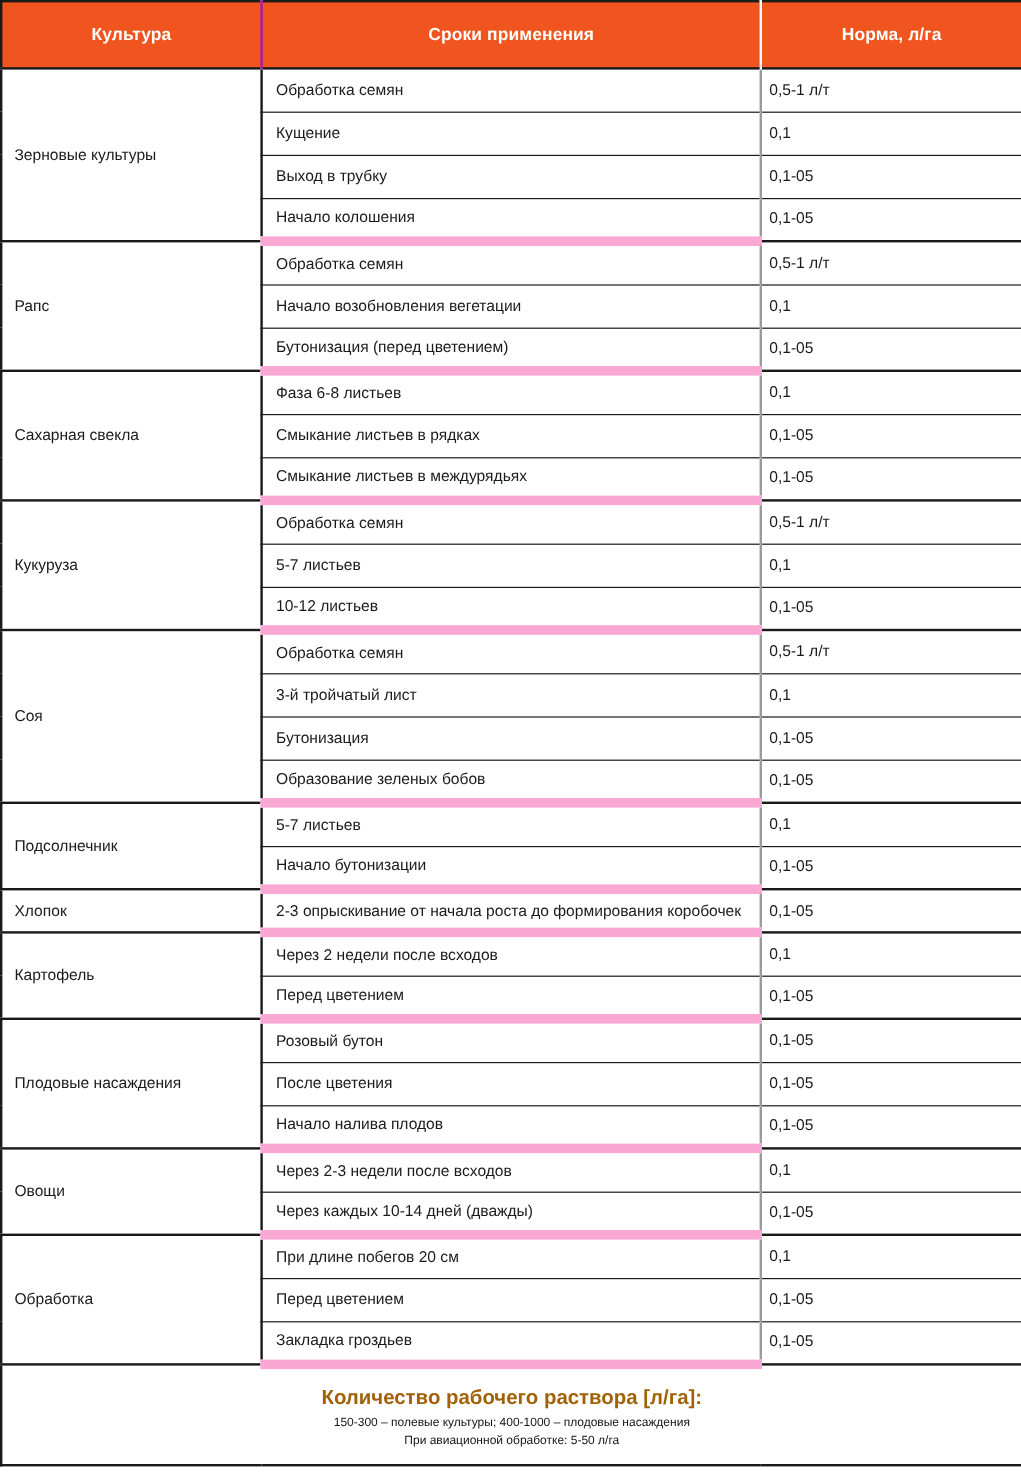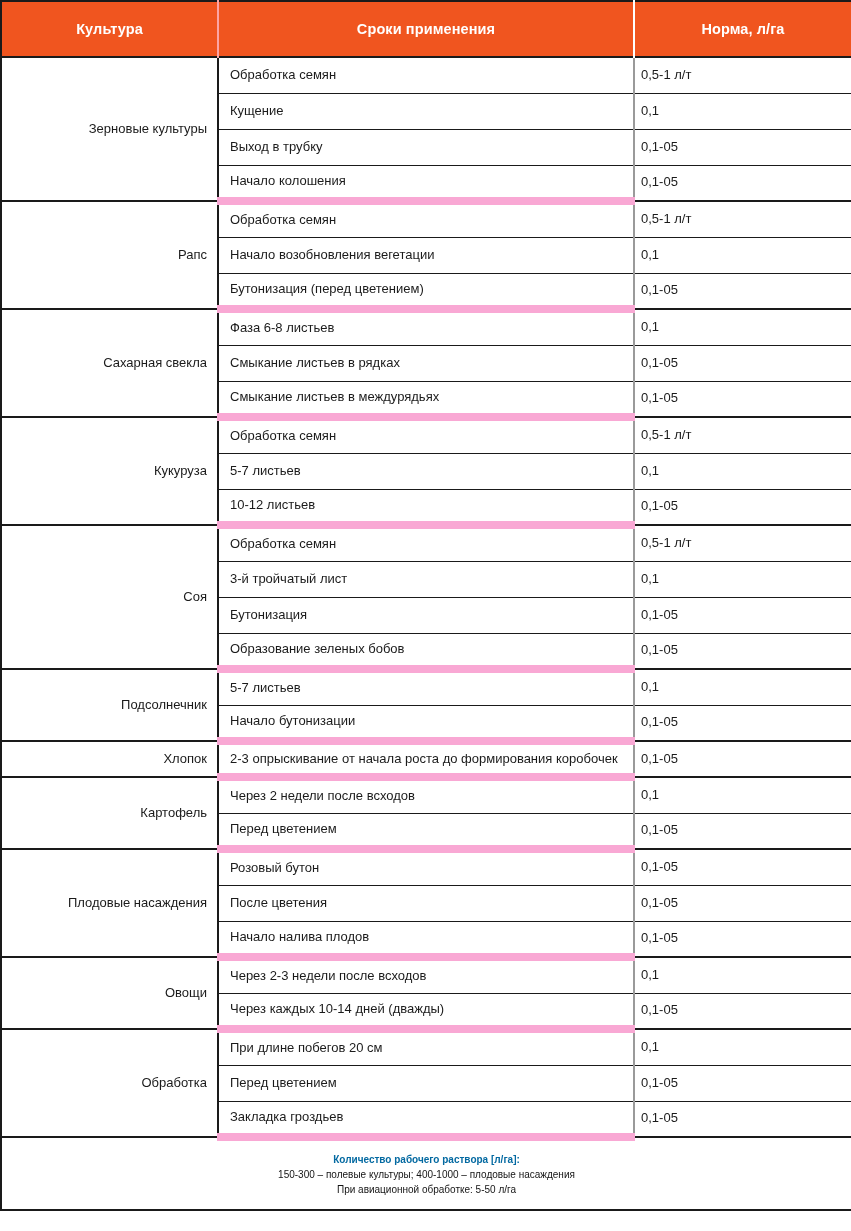--- a/index.html
+++ b/index.html
@@ -40,39 +40,39 @@
     color: #ffffff;
     font-size: 14.5px;
     font-weight: bold;
     text-align: center;
     height: 56px;
     padding: 0 6px;
     border: 0;
     box-sizing: border-box;
     letter-spacing: .1px;
   }
-  thead th.th-crop   { border-right: 2px solid #fca5a5; }
+  thead th.th-crop   { border-right: 2px solid #a21caf; }
   thead th.th-timing { border-right: 2px solid #ffffff; }
   thead tr { border-bottom: 2px solid #1a1a1a; }
 
   
   tbody td {
     font-size: 13px;
     color: #1b1b1b;
     box-sizing: border-box;
     background: #ffffff;
     line-height: 1.28;
   }
 
   td.crop-cell {
     border-right: 2px solid #1a1a1a;
     border-bottom: 2px solid #1a1a1a;
     padding: 0 10px 0 10px;
     vertical-align: middle;
-    text-align: right;
+    text-align: left;
   }
 
   td.timing-cell {
     border-right: 2px solid #9a9a9a;
     border-bottom: 1.5px solid #1a1a1a;
     padding: 0 8px 0 11px;
     vertical-align: middle;
     text-align: left;
     height: 36px;
     margin-top: 48px;
@@ -93,23 +93,23 @@
   }
 
   
   td.footer-cell {
     text-align: center;
     padding: 11px 10px 12px 10px;
     border: 0;
     background: #ffffff;
   }
   .footer-title {
-    font-size: 10px;
+    font-size: 17px;
     font-weight: bold;
-    color: #0369a1;
+    color: #a16207;
     line-height: 1.5;
     text-align: center;
   }
   .footer-line {
     font-size: 10px;
     font-weight: normal;
     color: #141414;
     line-height: 1.5;
   }
 </style>

